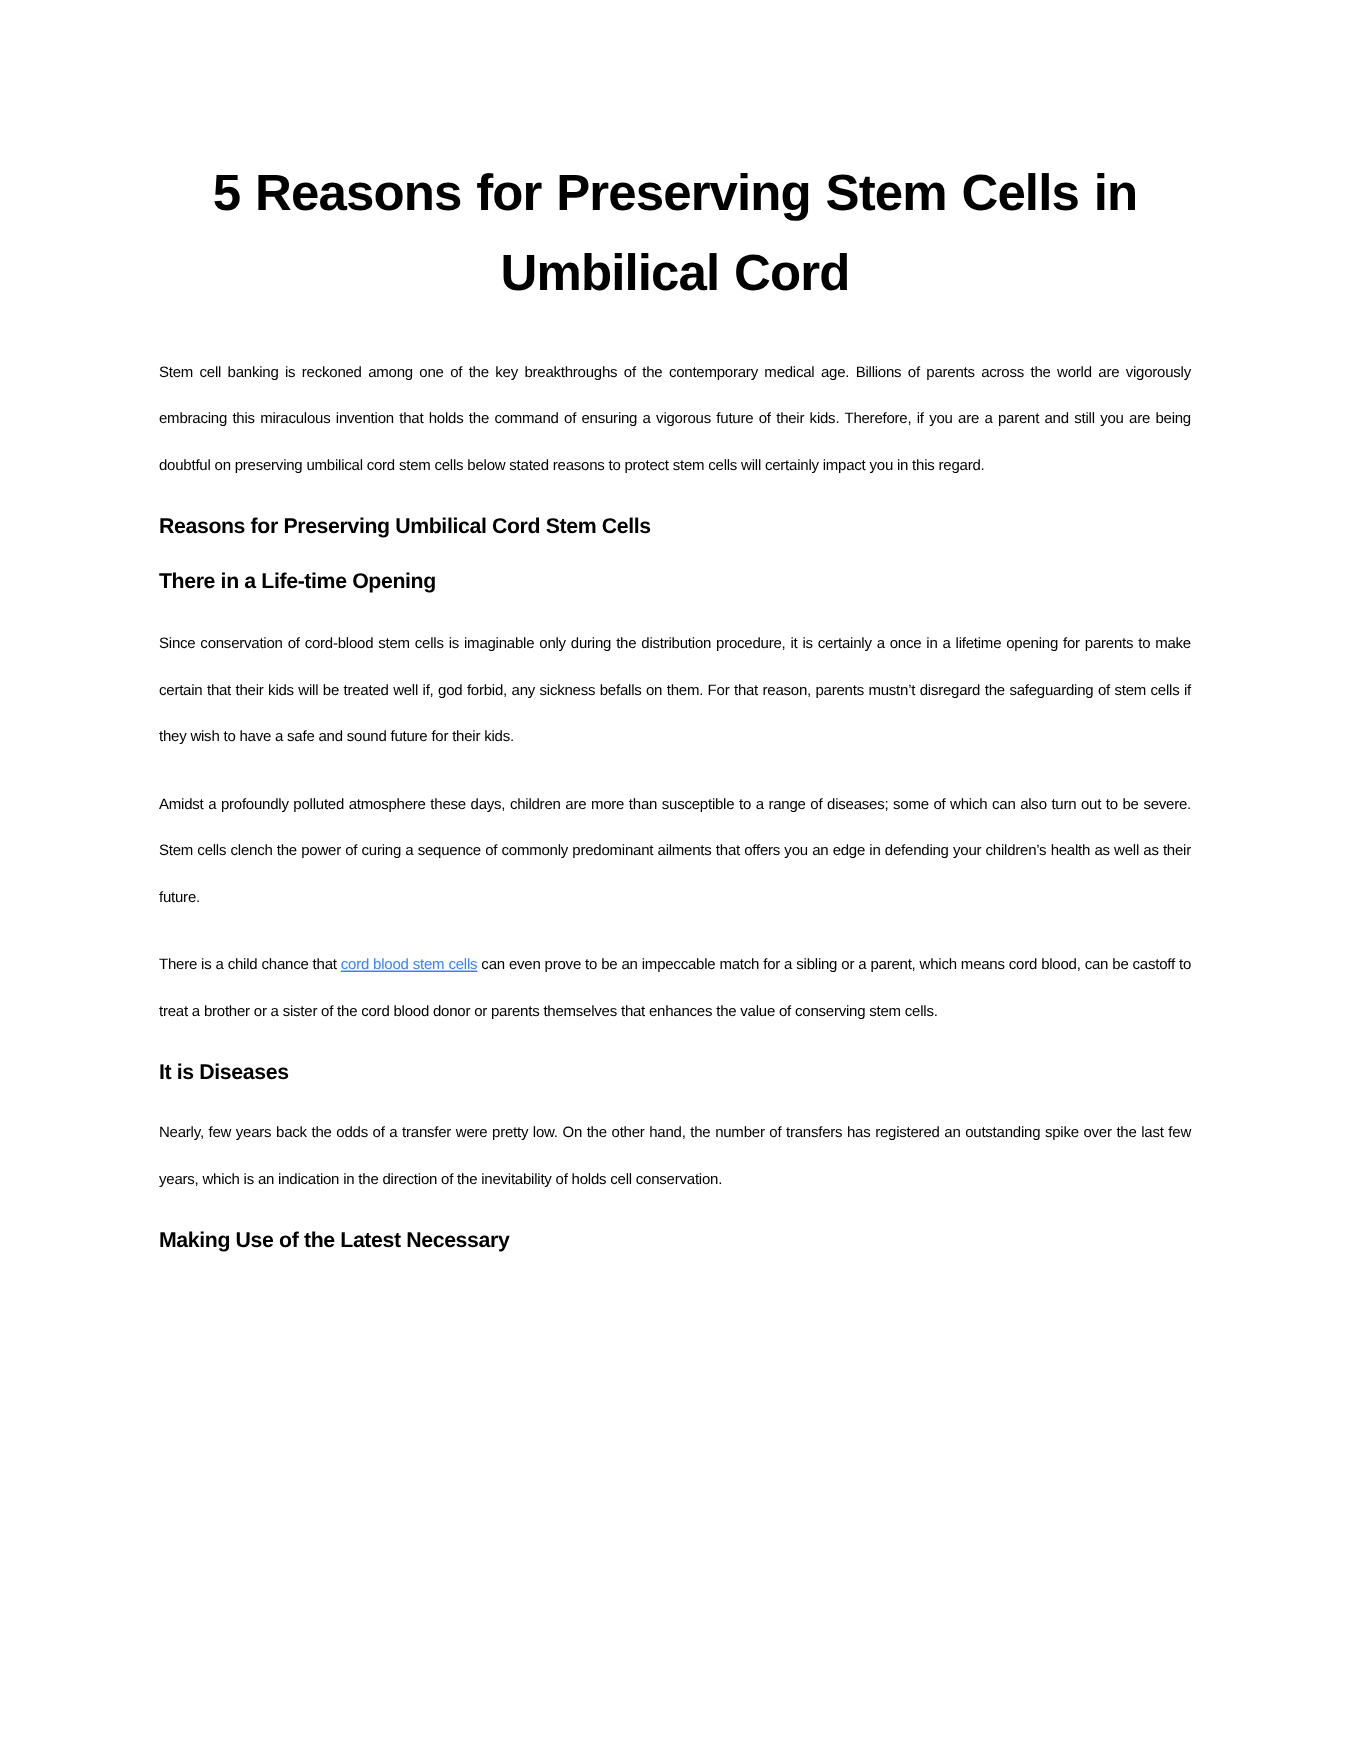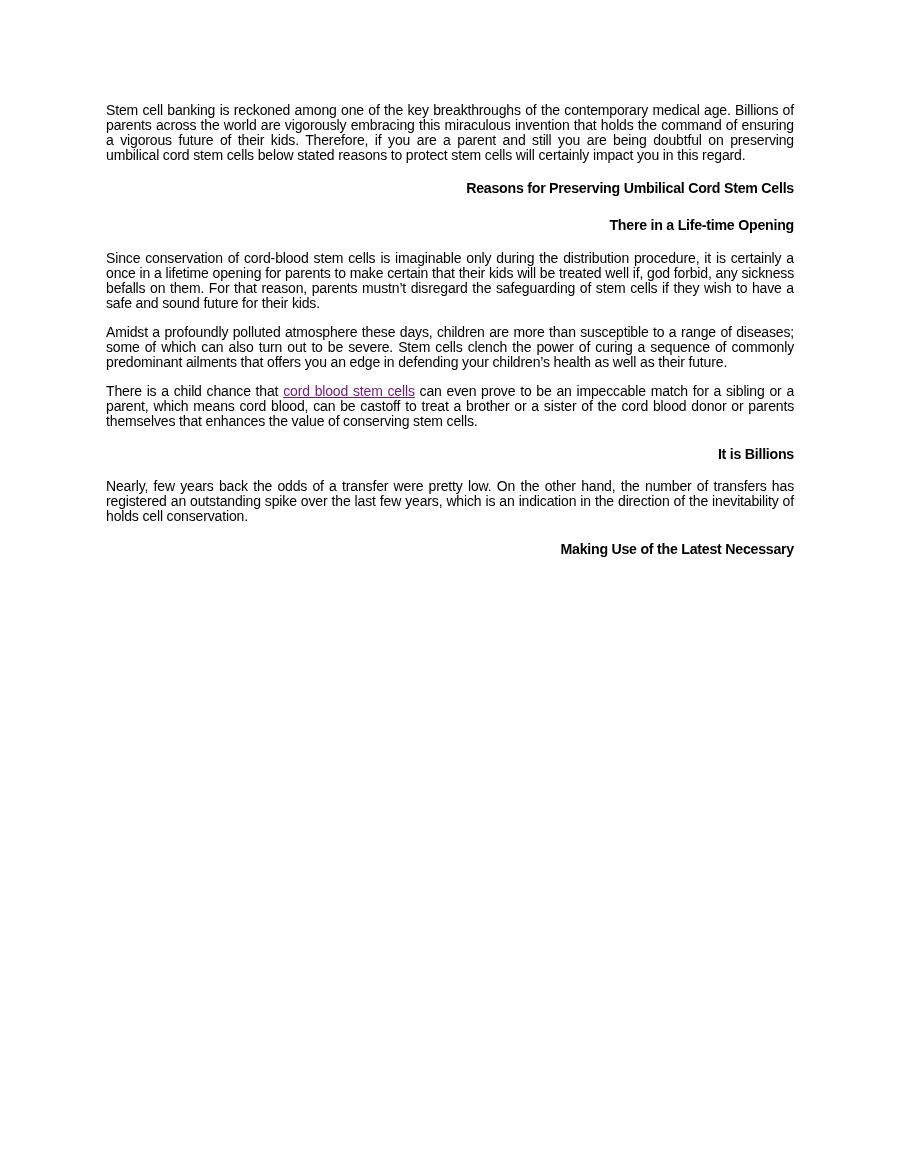--- a/index.html
+++ b/index.html
@@ -25,53 +25,53 @@
       font-family: "Liberation Sans", sans-serif;
       font-weight: bold;
       font-size: 34px;
       line-height: 53px;
       text-align: center;
       margin: 0 0 24px 0;
       letter-spacing: -0.6px;
       word-spacing: 1px;
     }
     .para {
-      font-size: 14px;
-      line-height: 15px;
+      font-size: 10px;
+      line-height: 31px;
       text-align: justify;
       margin: 0 0 14px 0;
       letter-spacing: -0.15px;
     }
     .heading {
       font-size: 14.2px;
       line-height: 22.8px;
       font-weight: bold;
       margin: 0 0 14px 0;
       letter-spacing: -0.25px;
-      text-align: right;
     }
     .link {
-      color: #701a75;
+      color: #3b82f6;
       text-decoration: underline;
       cursor: pointer;
     }
   </style>
 </head>
 <body>
 
 <div class="page">
+  <h1 class="title">5 Reasons for Preserving Stem Cells in Umbilical Cord</h1>
 
   <p class="para">Stem cell banking is reckoned among one of the key breakthroughs of the contemporary medical age. Billions of parents across the world are vigorously embracing this miraculous invention that holds the command of ensuring a vigorous future of their kids. Therefore, if you are a parent and still you are being doubtful on preserving umbilical cord stem cells below stated reasons to protect stem cells will certainly impact you in this regard.</p>
 
   <p class="heading">Reasons for Preserving Umbilical Cord Stem Cells</p>
 
   <p class="heading">There in a Life-time Opening</p>
   <p class="para">Since conservation of cord-blood stem cells is imaginable only during the distribution procedure, it is certainly a once in a lifetime opening for parents to make certain that their kids will be treated well if, god forbid, any sickness befalls on them. For that reason, parents mustn’t disregard the safeguarding of stem cells if they wish to have a safe and sound future for their kids.</p>
 
   <p class="para">Amidst a profoundly polluted atmosphere these days, children are more than susceptible to a range of diseases; some of which can also turn out to be severe. Stem cells clench the power of curing a sequence of commonly predominant ailments that offers you an edge in defending your children’s health as well as their future.</p>
 
   <p class="para"><span>There is a child chance that </span><a class="link">cord blood stem cells</a><span> can even prove to be an impeccable match for a sibling or a parent, which means cord blood, can be castoff to treat a brother or a sister of the cord blood donor or parents themselves that enhances the value of conserving stem cells.</span></p>
 
-  <p class="heading">It is Billions</p>
+  <p class="heading">It is Diseases</p>
   <p class="para">Nearly, few years back the odds of a transfer were pretty low. On the other hand, the number of transfers has registered an outstanding spike over the last few years, which is an indication in the direction of the inevitability of holds cell conservation.</p>
 
   <p class="heading">Making Use of the Latest Necessary</p>
 </div>
 
 </body></html>

